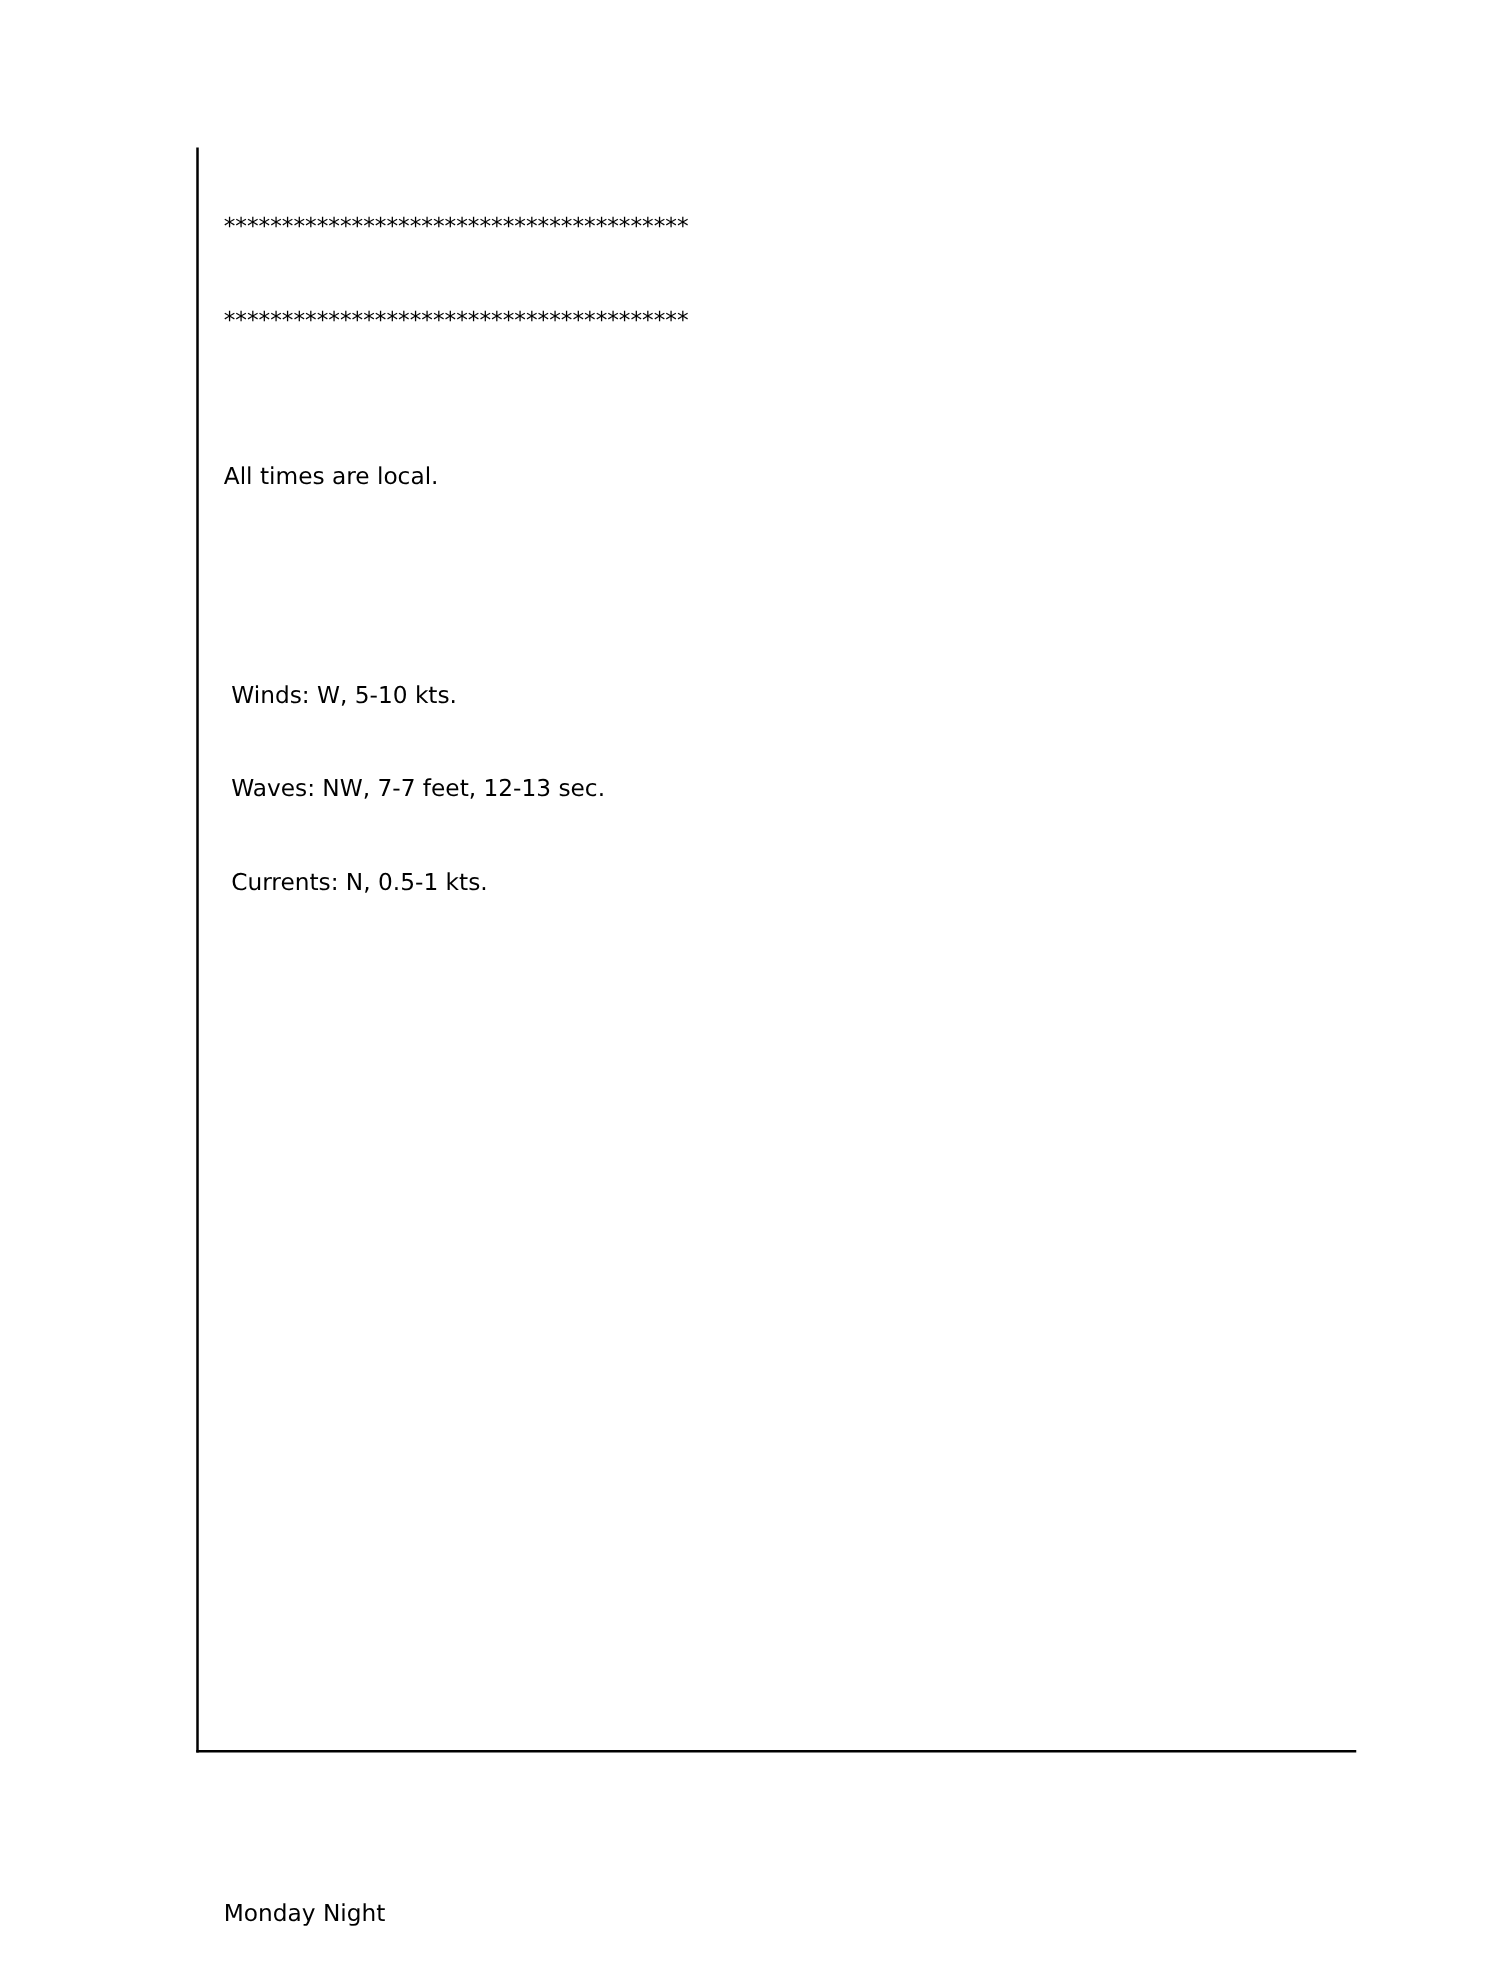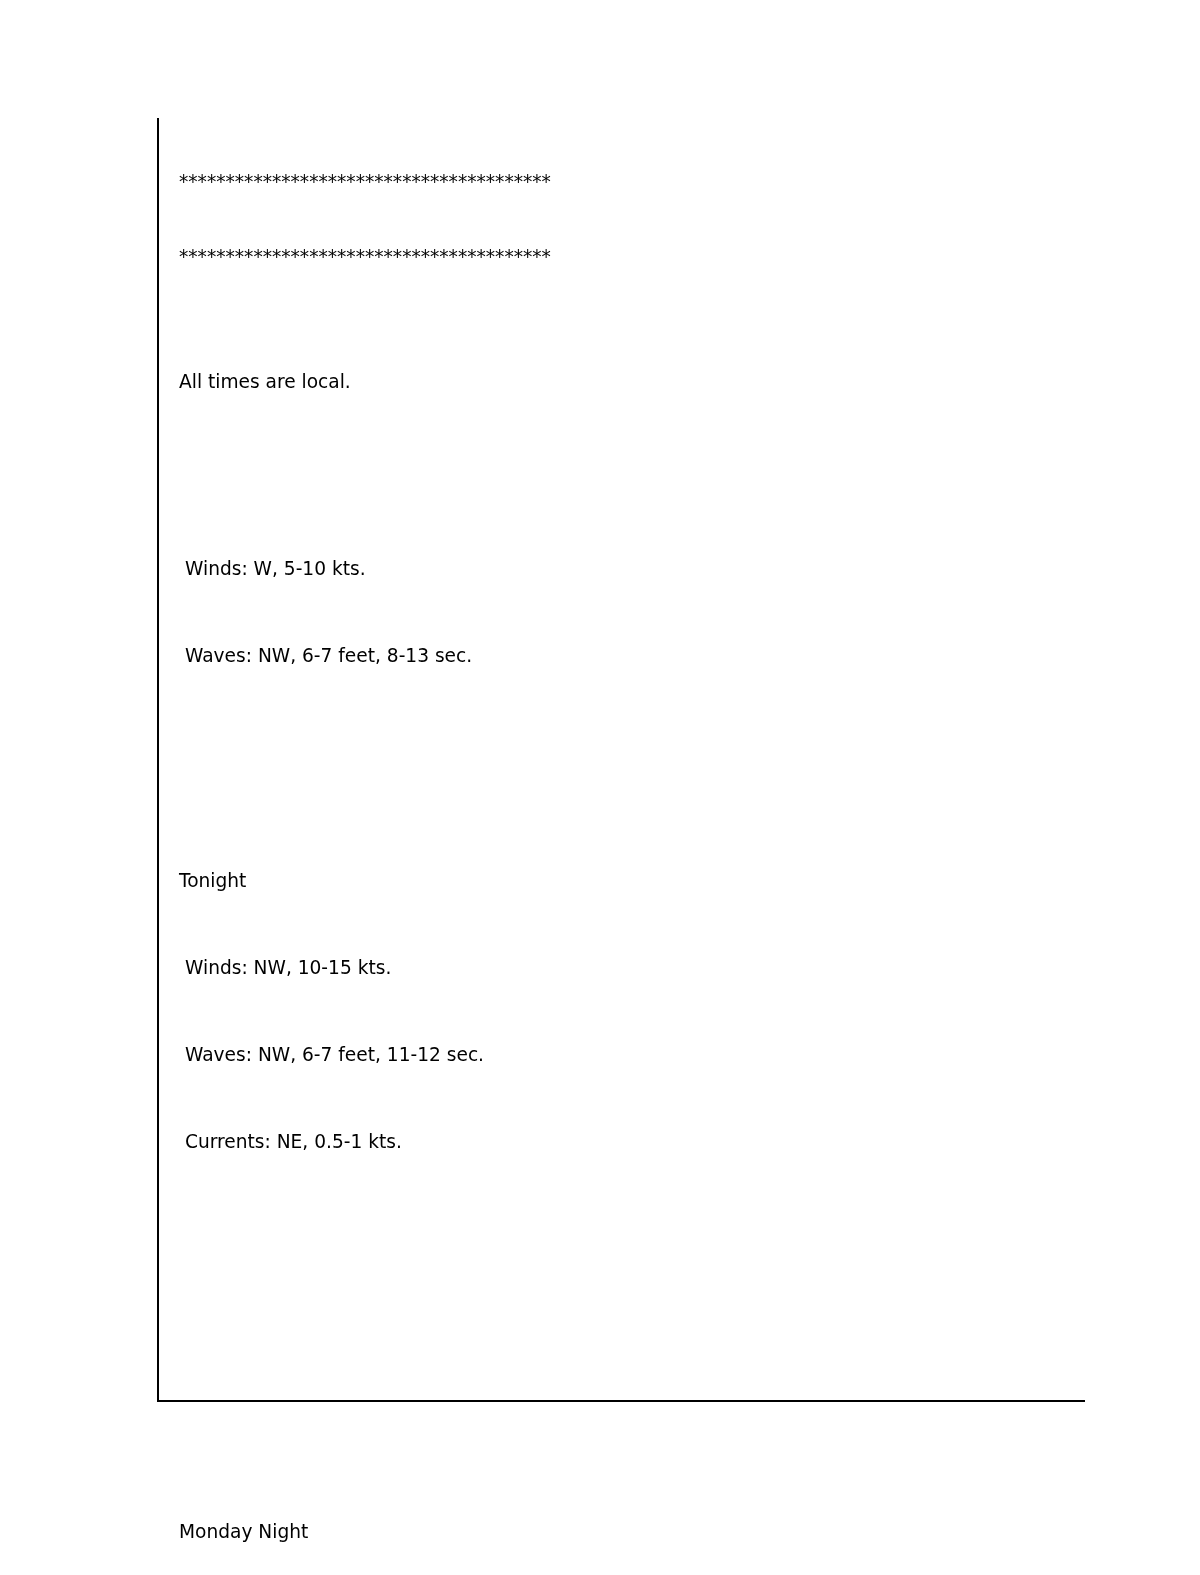--- a/index.html
+++ b/index.html
@@ -28,45 +28,40 @@
     white-space: pre;
   }
   .doc-below {
     position: absolute;
     left: 179px; top: 1419px;
     font-size: 18.6px;
     line-height: 25px;
     white-space: pre;
   }
   .l { height: 25px; }
-  .detail { padding-left: 6px; margin-top: 12px; }
+  .detail { padding-left: 6px; }
   .block { margin-top: 25px; }
 </style>
 </head>
 <body>
 
 <div class="frame"></div>
 
 <div class="doc">
   <div class="l">****************************************</div>
   <div class="l">****************************************</div>
 
   <div class="l block">All times are local.</div>
 
   <div class="block">
     <div class="l detail">Winds: W, 5-10 kts.</div>
-    <div class="l detail">Waves: NW, 6-7 feet, 8-13 sec.</div>
+    <div class="l detail">Waves: NW, 7-7 feet, 12-13 sec.</div>
+    <div class="l detail">Currents: N, 0.5-1 kts.</div>
   </div>
 
-  <div class="block">
-    <div class="l">Tonight</div>
-    <div class="l detail">Winds: NW, 10-15 kts.</div>
-    <div class="l detail">Waves: NW, 6-7 feet, 11-12 sec.</div>
-    <div class="l detail">Currents: NE, 0.5-1 kts.</div>
-  </div>
 
   <div class="block">
     
     
     
     
   </div>
 
   
 

